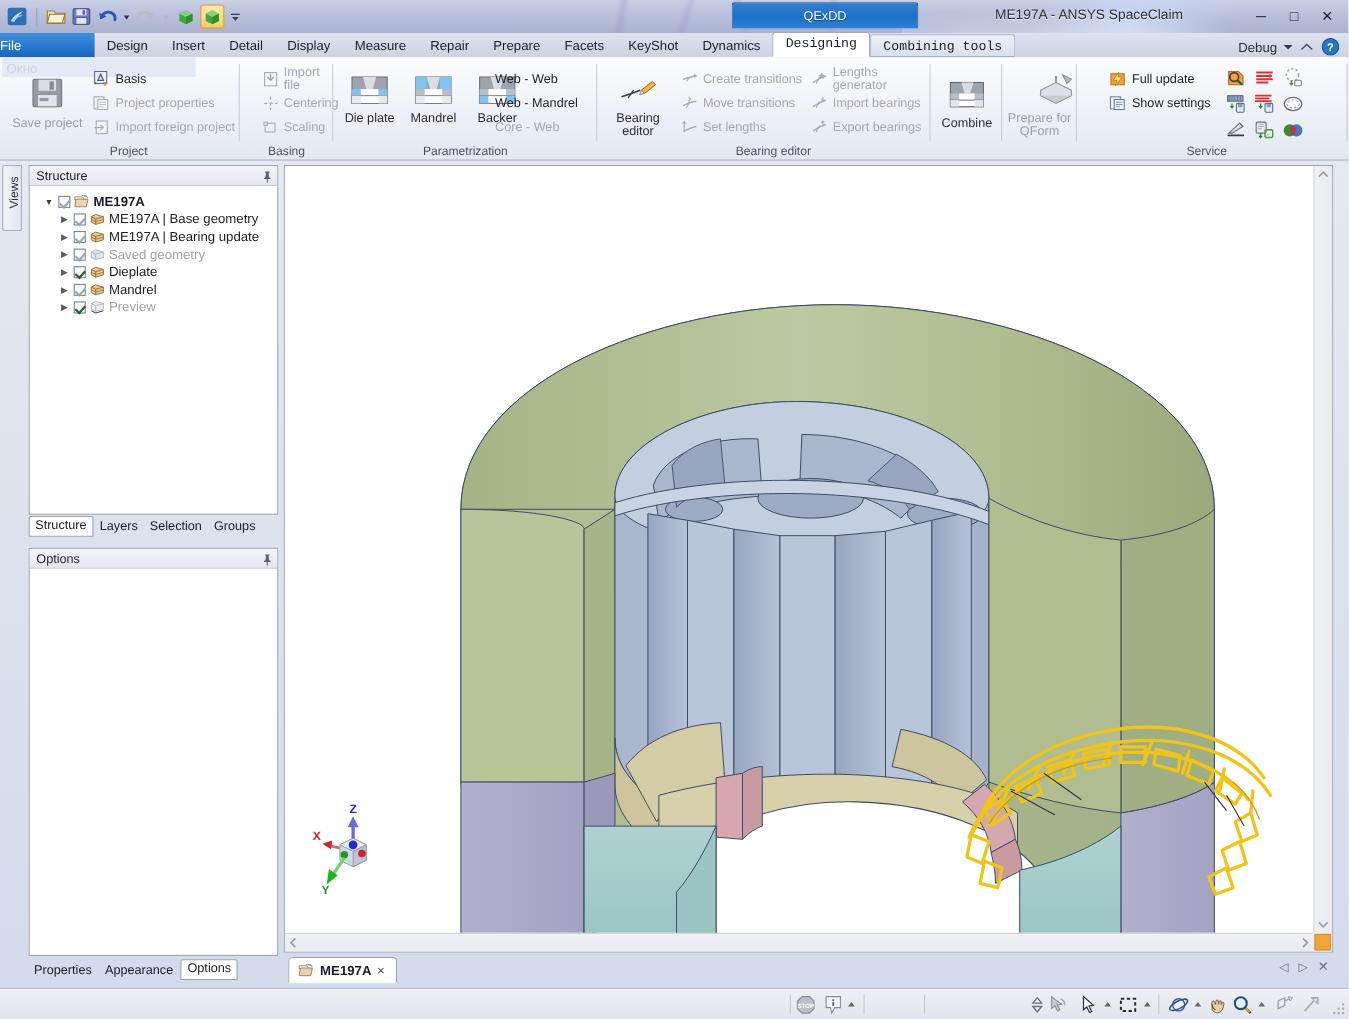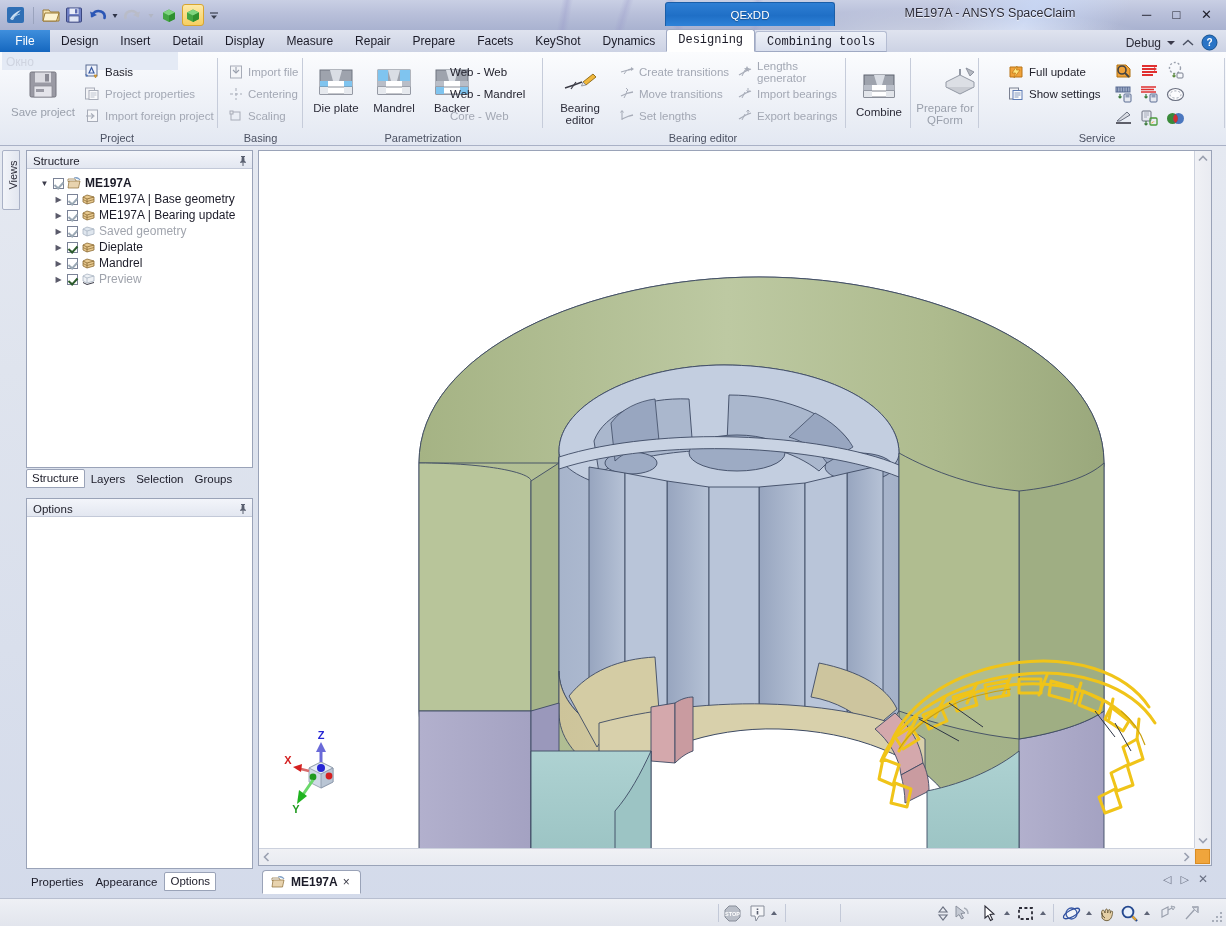--- a/index.html
+++ b/index.html
@@ -46,21 +46,21 @@
       background: linear-gradient(180deg,#2f7fd4 0%, #1f6fc6 55%, #2e82d8 100%);
       border:1px solid #1a5ea8; border-bottom:none; border-radius:3px 3px 0 0;
       color:#fff; font-size:11.5px; display:flex; align-items:center; justify-content:center;
       text-shadow:0 1px 1px rgba(0,0,0,.35); }
 
   
   .tabstrip { position:absolute; left:0; top:30px; width:1226px; height:22px;
       background: linear-gradient(180deg,#dfe3ef 0%, #ccd2e4 100%); }
   .tabs { position:absolute; left:0; top:30px; height:22px; display:flex; align-items:flex-end; }
   .tab { height:22px; line-height:22px; padding:0 11px; font-size:12px; color:#1b1b28; cursor:default; white-space:nowrap; }
-  .tab.file { background:linear-gradient(180deg,#3f8fdd 0%,#1567bf 100%); color:#fff; width:50px; text-align:center; padding:0; }
+  .tab.file { background:linear-gradient(180deg,#3f8fdd 0%,#1567bf 100%); color:#fff; width:86px; padding:0; }
   .tab.ctxtab { background:#fff; border:1px solid #9fa9c3; border-bottom:1px solid #fff;
      border-radius:3px 3px 0 0; height:23px; line-height:21px; position:relative; z-index:5;font-family:Liberation Mono, monospace; }
   .tab.ctxtab.inactive { background:linear-gradient(180deg,#eef1f8,#d9dfee); border-color:#b4bcd2;
      border-bottom:1px solid #9fa9c3; height:21px; line-height:20px; }
   .debug { position:absolute; right:8px; top:34px; display:flex; align-items:center; gap:6px; font-size:12px; color:#2b2b38; }
   .caret { width:0;height:0;border-left:4px solid transparent;border-right:4px solid transparent;border-top:4px solid #3a3a4a; }
 
   
   .ribbon { position:absolute; left:0; top:52px; width:1226px; height:94px;
      background:linear-gradient(180deg,#fbfcfe 0%, #eef1f7 55%, #e3e8f2 100%);
@@ -327,21 +327,21 @@
             </svg>
           </span>
           <span>Import foreign project</span>
         </div>
       </div>
       <div class="glabel" style="left:40px;width:150px;">Project</div>
       <div class="gdiv"></div>
     </div>
 
     <div class="rgroup" style="left:218px; width:85px;">
-      <div style="position:absolute;left:6px;top:9px;">
+      <div style="position:absolute;left:16px;top:9px;">
         <div class="smbtn dis">
           <span>
             <svg width="16" height="16" viewBox="0 0 16 16">
               <rect x="2.5" y="2" width="11" height="12" fill="#f4f5f8" stroke="#a7acb8"></rect>
               <path d="M5 6 l3 3 3-3" stroke="#9aa0ad" stroke-width="1.1" fill="none"></path>
               <path d="M8 3 V9" stroke="#9aa0ad" stroke-width="1.1"></path>
             </svg>
           </span>
           <span>Import file</span>
         </div>

